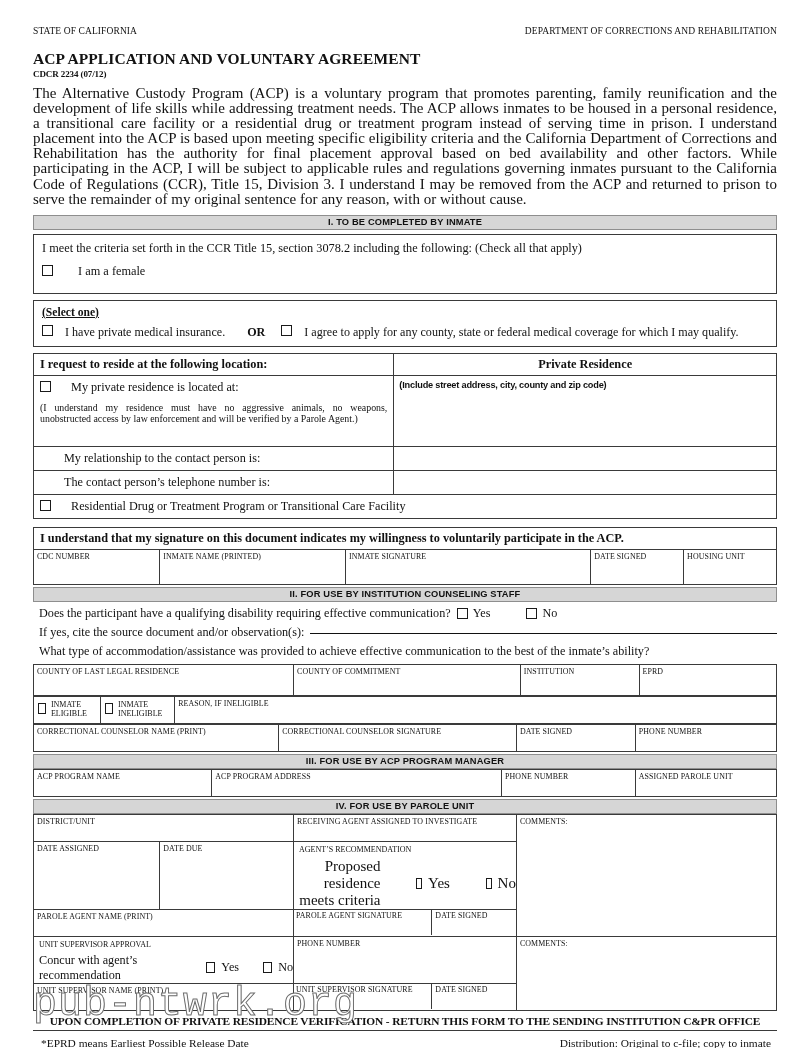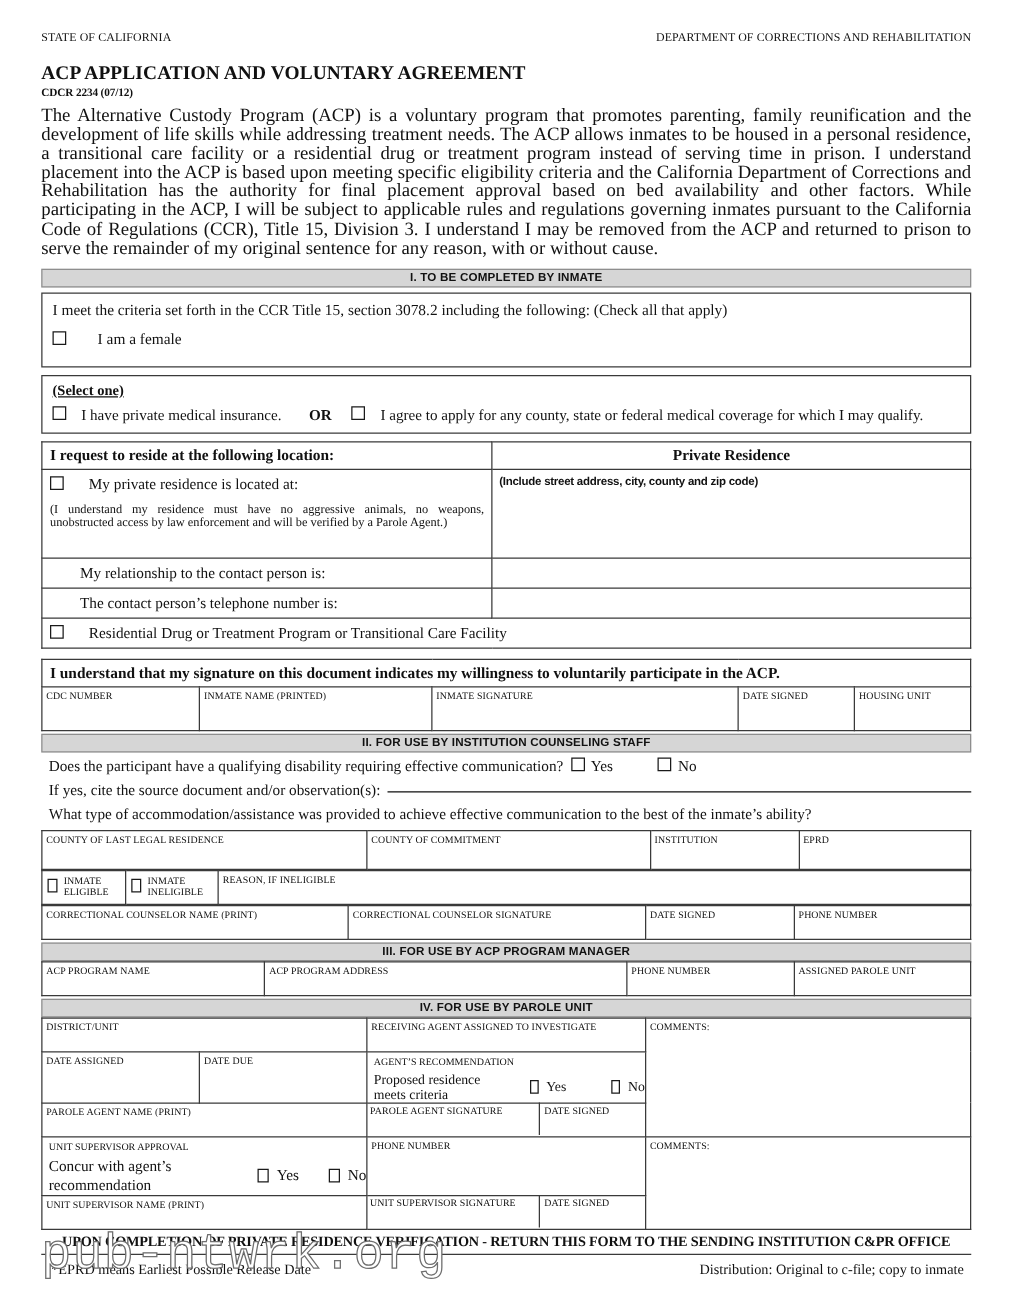--- a/index.html
+++ b/index.html
@@ -73,38 +73,38 @@
   
   .sigstate{font-size:12.3px;font-weight:bold;padding:3px 0 3px 6px;}
   .fieldlabel{
     font-size:7.9px;letter-spacing:.1px;padding:2px 0 0 3px;
     font-family:"Liberation Serif", serif;
   }
   td.fieldcell{height:34px;}
 
   
   .s2{padding:4px 0 0 6px;}
-  .s2 .q{font-size:12.2px;display:flex;align-items:flex-start;margin-bottom:4px;}
+  .s2 .q{font-size:12.2px;display:flex;align-items:center;margin-bottom:4px;}
   .s2 .q .cb{margin-left:6px;}
   .s2 .q .yn{margin-left:5px;margin-right:30px;}
   .s2 .ln{font-size:12.2px;display:flex;align-items:baseline;margin-bottom:4px;}
   .s2 .rule{flex:1;border-bottom:1.6px solid #111;margin-left:6px;position:relative;top:-2px;}
   .s2 .q3{font-size:12.2px;margin-bottom:5px;}
 
   
   .elig{display:flex;align-items:center;padding:3px 4px;}
   .elig .lbl{
     font-size:8px;line-height:9.2px;margin-left:5px;
     font-family:"Liberation Serif", serif;
   }
 
   
   .agentrec{padding:3px 0 0 5px;}
   .agentrec .t{font-size:8px;}
-  .agentrec .r{font-size:11px;display:flex;align-items:center;margin-top:4px;}
+  .agentrec .r{font-size:15px;display:flex;align-items:center;margin-top:4px;text-align:right;}
   .agentrec .r .cb{margin-left:36px;}
   .agentrec .r .yn{margin-left:6px;}
   .supv{padding:3px 0 0 5px;}
   .supv .t{font-size:8px;}
   .supv .r{font-size:12.2px;display:flex;align-items:center;margin-top:4px;}
   .supv .r .cb{margin-left:24px;}
   .supv .r .yn{margin-left:6px;}
 
   .finalnote{
     font-size:11.4px;font-weight:bold;text-align:center;padding:4px 0 3px 0;

